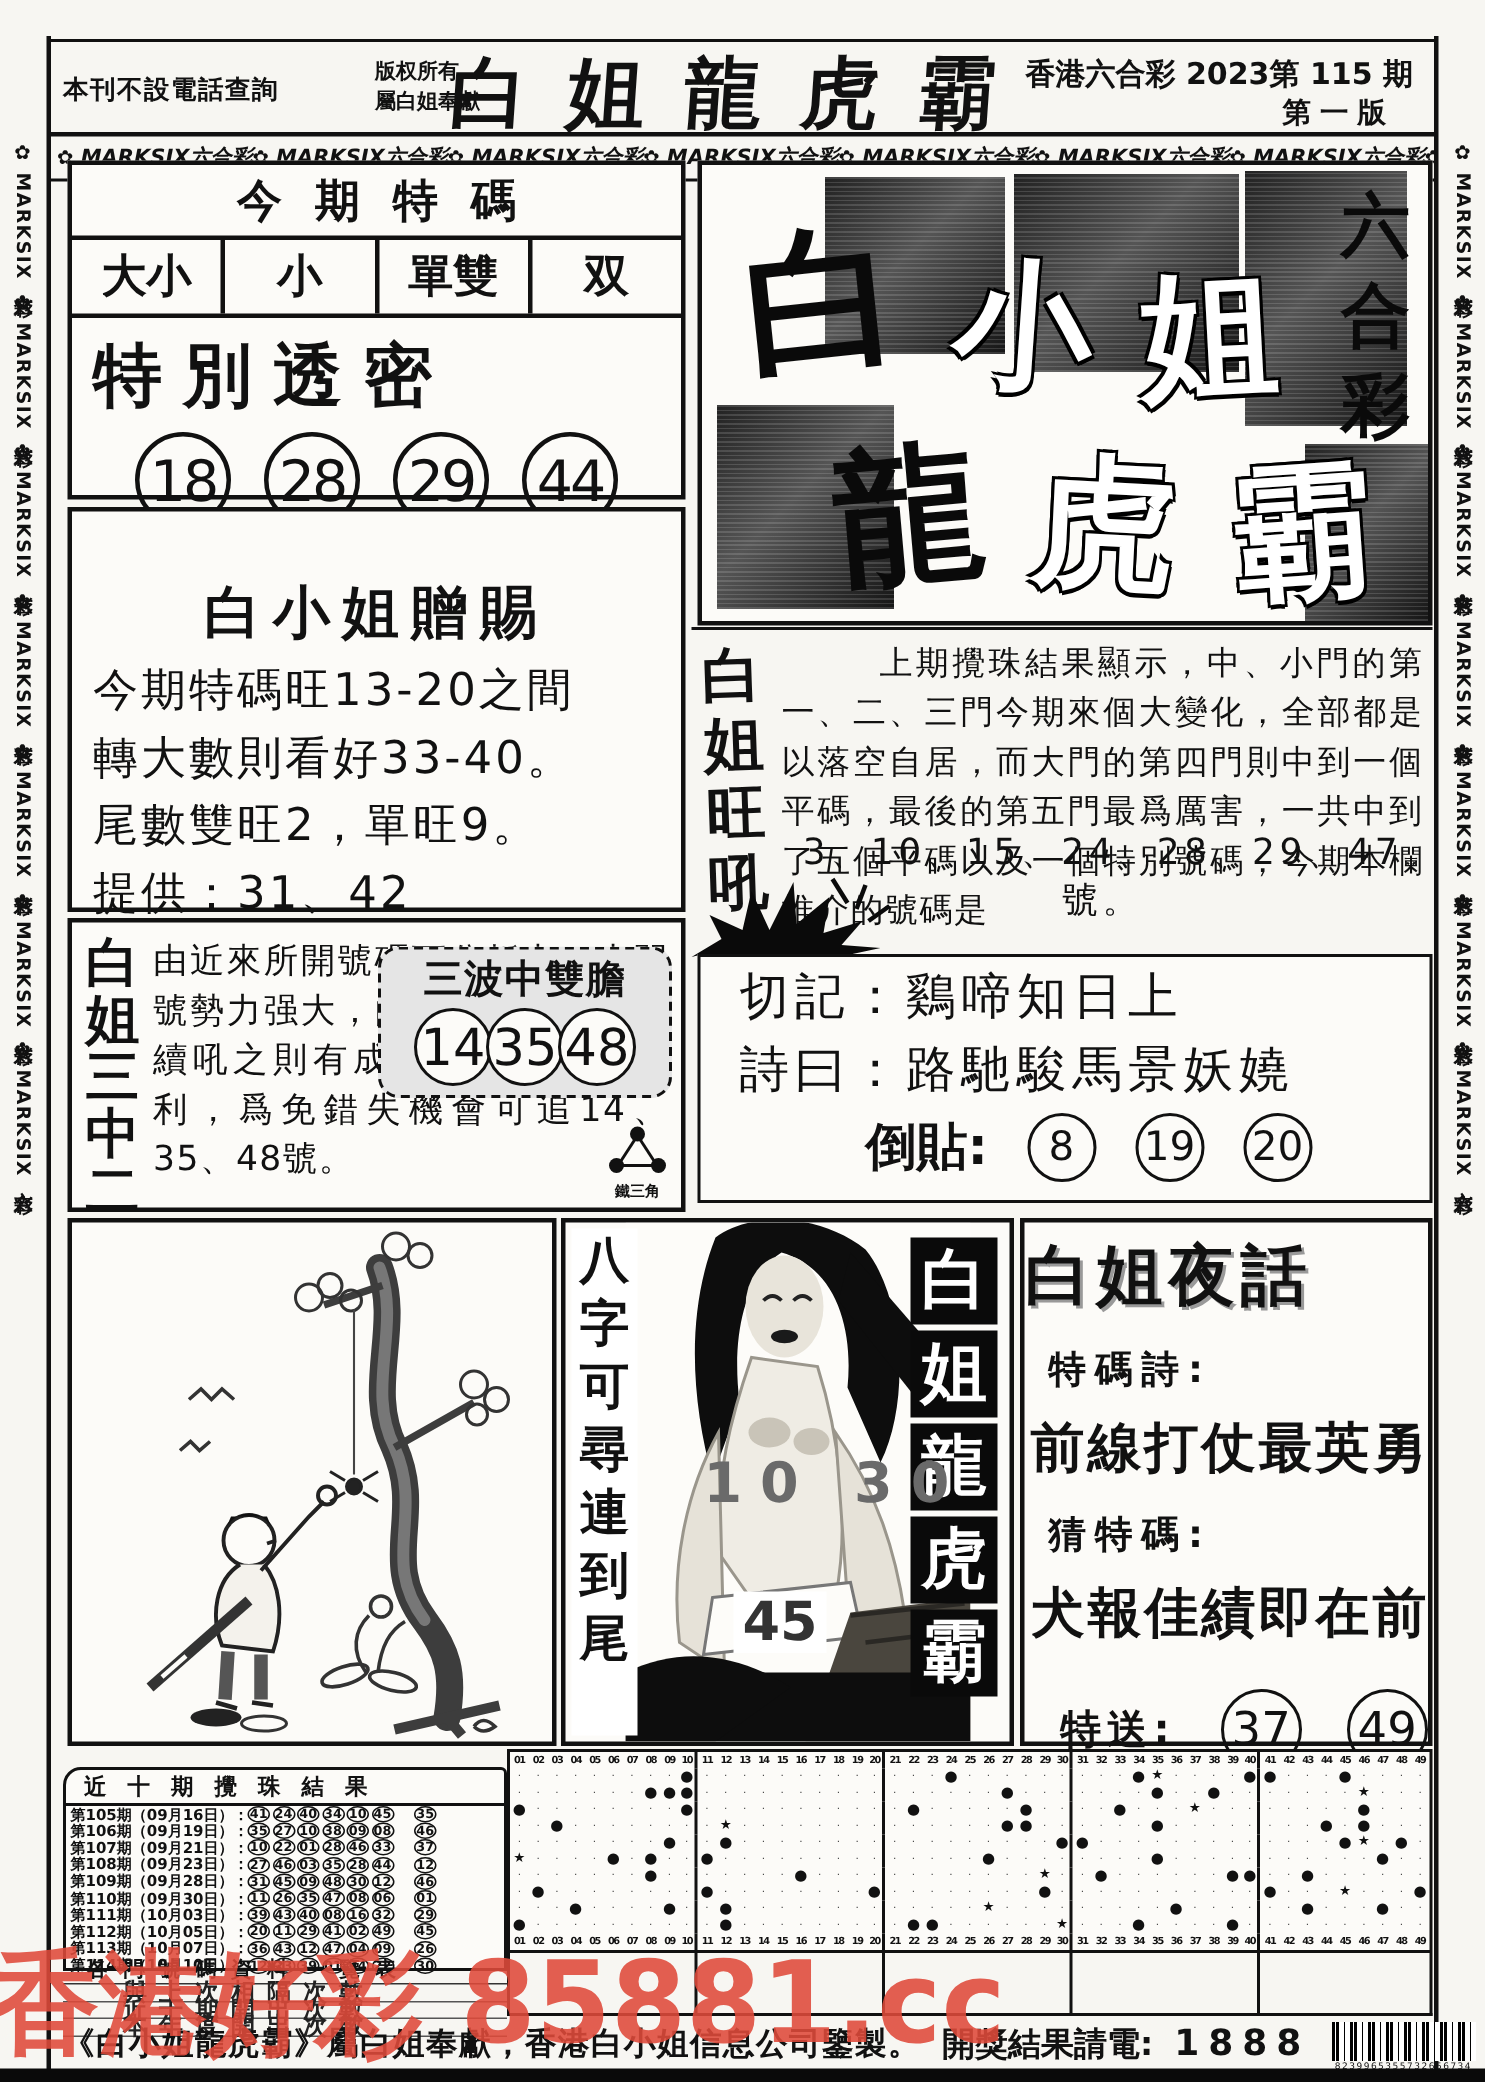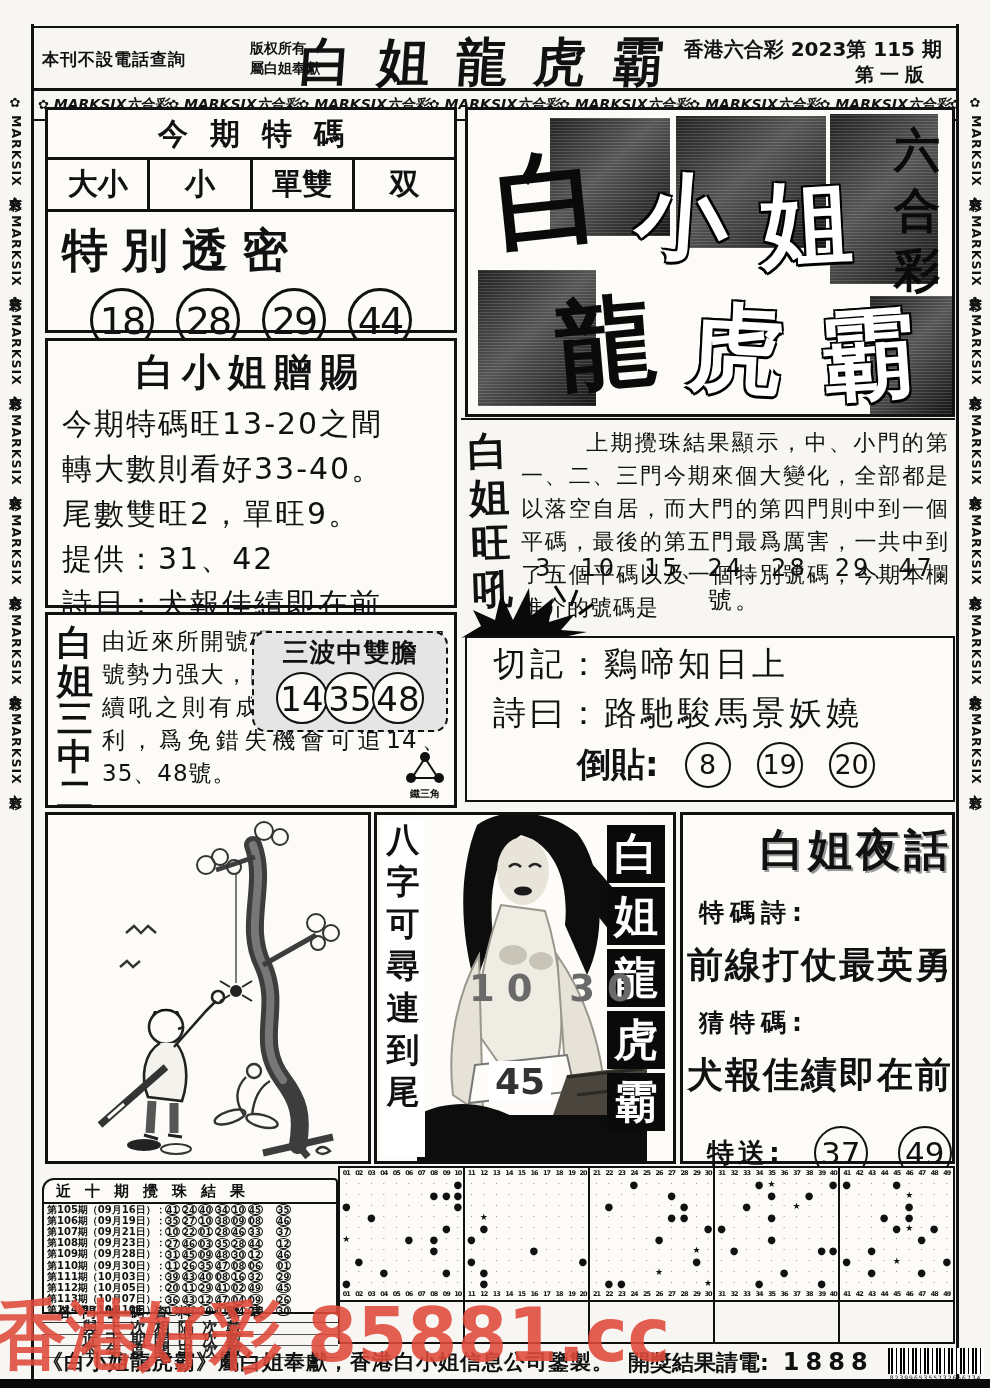--- a/index.html
+++ b/index.html
@@ -39,21 +39,21 @@
   .sp-cell { flex:1; text-align:center; font-size:30px; font-weight:bold; padding:4px 0; }
   .sp-cell + .sp-cell { border-left:3px solid #111; }
   .sp-big { font-size:46px; font-weight:bold; letter-spacing:14px; padding:8px 0 2px 14px;
     font-family:"DejaVu Serif","Liberation Serif",serif; }
   .circle-row { display:flex; justify-content:center; gap:22px; padding:4px 0 10px; }
   .bigcircle { width:64px; height:64px; border:3px solid #111; border-radius:50%; text-align:center;
     line-height:60px; font-size:38px; letter-spacing:-2px; }
 
   
   .gift-title { text-align:center; font-size:38px; font-weight:bold; letter-spacing:8px; padding:6px 0 2px;
-    font-family:"DejaVu Serif","Liberation Serif",serif; }
+    font-family:"DejaVu Serif","Liberation Serif",serif;margin-top:36px; }
   .gift-line { font-size:30px; padding:4px 12px 0 14px; letter-spacing:2px; white-space:nowrap; }
 
   
   .vtitle { position:absolute; left:6px; top:8px; width:42px; font-family:"DejaVu Serif","Liberation Serif",serif;
     font-size:36px; font-weight:bold; line-height:38px; text-align:center; }
   .three-body { position:absolute; left:54px; top:10px; right:8px; bottom:8px; font-size:23px; line-height:33px;
     letter-spacing:1px; text-align:justify; }
   .inset { position:absolute; right:6px; top:16px; width:196px; border:2px dashed #111; border-radius:14px;
     text-align:center; padding:2px 2px 6px; background:#e5e5e5; }
   .inset-title { font-size:26px; font-weight:900; letter-spacing:1px; white-space:nowrap; }
@@ -98,21 +98,21 @@
   .mid-left { position:absolute; left:4px; top:4px; width:44px; bottom:4px; background:#fff; z-index:3;
     font-size:33px; font-weight:bold; line-height:42px; text-align:center;
     font-family:"DejaVu Serif","Liberation Serif",serif; }
   .mid-right { position:absolute; right:4px; top:10px; width:62px; z-index:3; }
   .mid-right .blk { width:58px; height:58px; background:#0a0a0a; color:#fff; font-weight:900; font-size:44px;
     line-height:58px; text-align:center; margin-bottom:4px; font-family:"DejaVu Serif","Liberation Serif",serif; }
   .num-overlay { position:absolute; z-index:4; font-size:37px; font-weight:bold; color:#6a6a6a; letter-spacing:12px; }
   .num-45 { position:absolute; z-index:4; font-size:36px; font-weight:bold; color:#333; background:#fff; padding:0 6px; }
 
   
-  .night-title { text-align:right; font-size:44px; font-weight:900; letter-spacing:4px; padding-top:6px;
+  .night-title { text-align:left; font-size:44px; font-weight:900; letter-spacing:4px; padding-top:6px;
     font-family:"DejaVu Serif","Liberation Serif",serif; text-shadow:2px 2px 0 #999; }
   .night-label { font-size:25px; font-weight:900; padding:16px 0 0 16px; letter-spacing:6px; }
   .night-poem { font-size:36px; font-weight:bold; padding:12px 0 0 4px; letter-spacing:2px; white-space:nowrap; }
   .night-tail { display:flex; align-items:center; gap:30px; padding:26px 0 0 24px; }
   .night-tail-label { font-size:27px; font-weight:900; letter-spacing:4px; }
   .n-circle { width:54px; height:54px; border:2.5px solid #111; border-radius:50%; line-height:50px;
     font-size:31px; text-align:center; }
 
   
   .results { position:absolute; background:#fcfbf8; border:2px solid #111; border-radius:12px 4px 0 0;margin-top:12px; }

